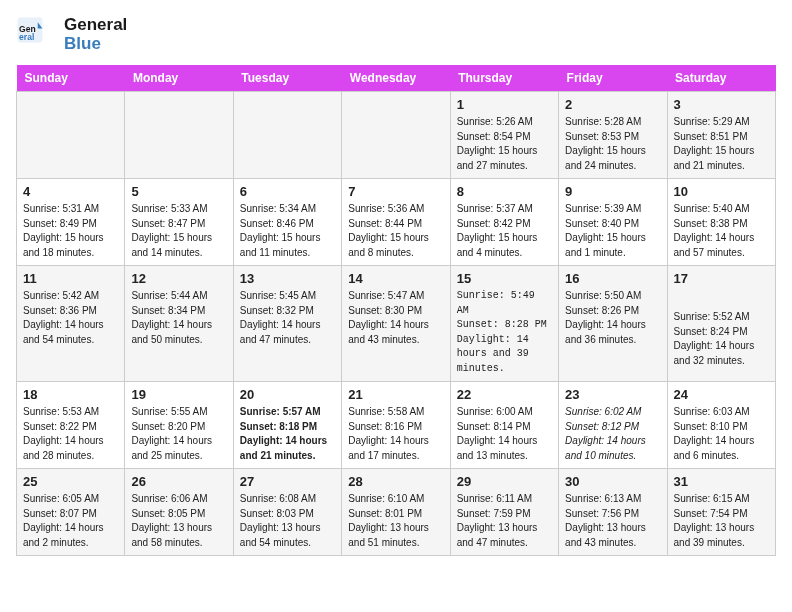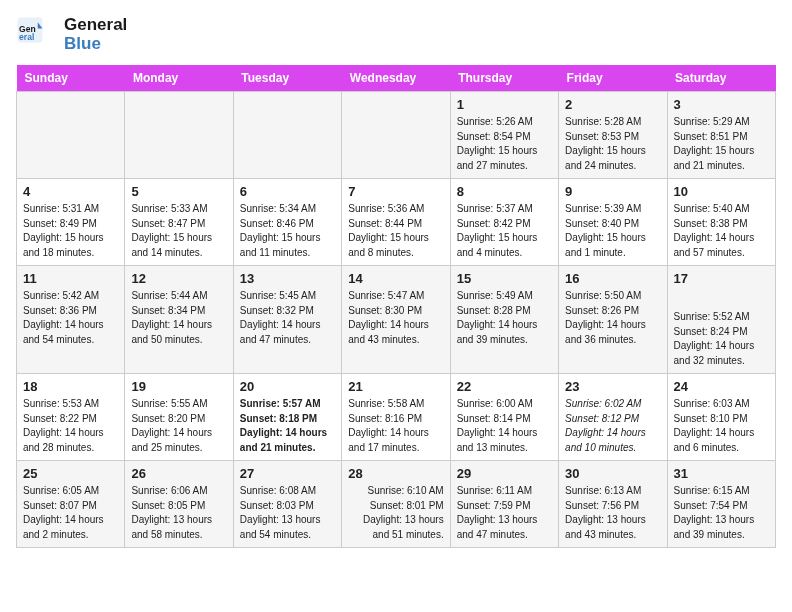--- a/index.html
+++ b/index.html
@@ -204,21 +204,21 @@
 Daylight: 14 hours and 47 minutes.</div>
         </td>
         <td>
           <span class="day-number">14</span>
           <div class="day-info" style="white-space: pre-line;">Sunrise: 5:47 AM
 Sunset: 8:30 PM
 Daylight: 14 hours and 43 minutes.</div>
         </td>
         <td>
           <span class="day-number">15</span>
-          <div class="day-info" style="white-space: pre-line;">Sunrise: 5:49 AM
+          <div class="day-info" style="white-space: pre-line; font-family: Liberation Mono, monospace;">Sunrise: 5:49 AM
 Sunset: 8:28 PM
 Daylight: 14 hours and 39 minutes.</div>
         </td>
         <td>
           <span class="day-number">16</span>
           <div class="day-info" style="white-space: pre-line;">Sunrise: 5:50 AM
 Sunset: 8:26 PM
 Daylight: 14 hours and 36 minutes.</div>
         </td>
         <td>
@@ -286,21 +286,21 @@
 Daylight: 13 hours and 58 minutes.</div>
         </td>
         <td>
           <span class="day-number">27</span>
           <div class="day-info" style="white-space: pre-line;">Sunrise: 6:08 AM
 Sunset: 8:03 PM
 Daylight: 13 hours and 54 minutes.</div>
         </td>
         <td>
           <span class="day-number">28</span>
-          <div class="day-info" style="white-space: pre-line; text-align: right;">Sunrise: 6:10 AM
+          <div class="day-info" style="white-space: pre-line;">Sunrise: 6:10 AM
 Sunset: 8:01 PM
 Daylight: 13 hours and 51 minutes.</div>
         </td>
         <td>
           <span class="day-number">29</span>
           <div class="day-info" style="white-space: pre-line;">Sunrise: 6:11 AM
 Sunset: 7:59 PM
 Daylight: 13 hours and 47 minutes.</div>
         </td>
         <td>

